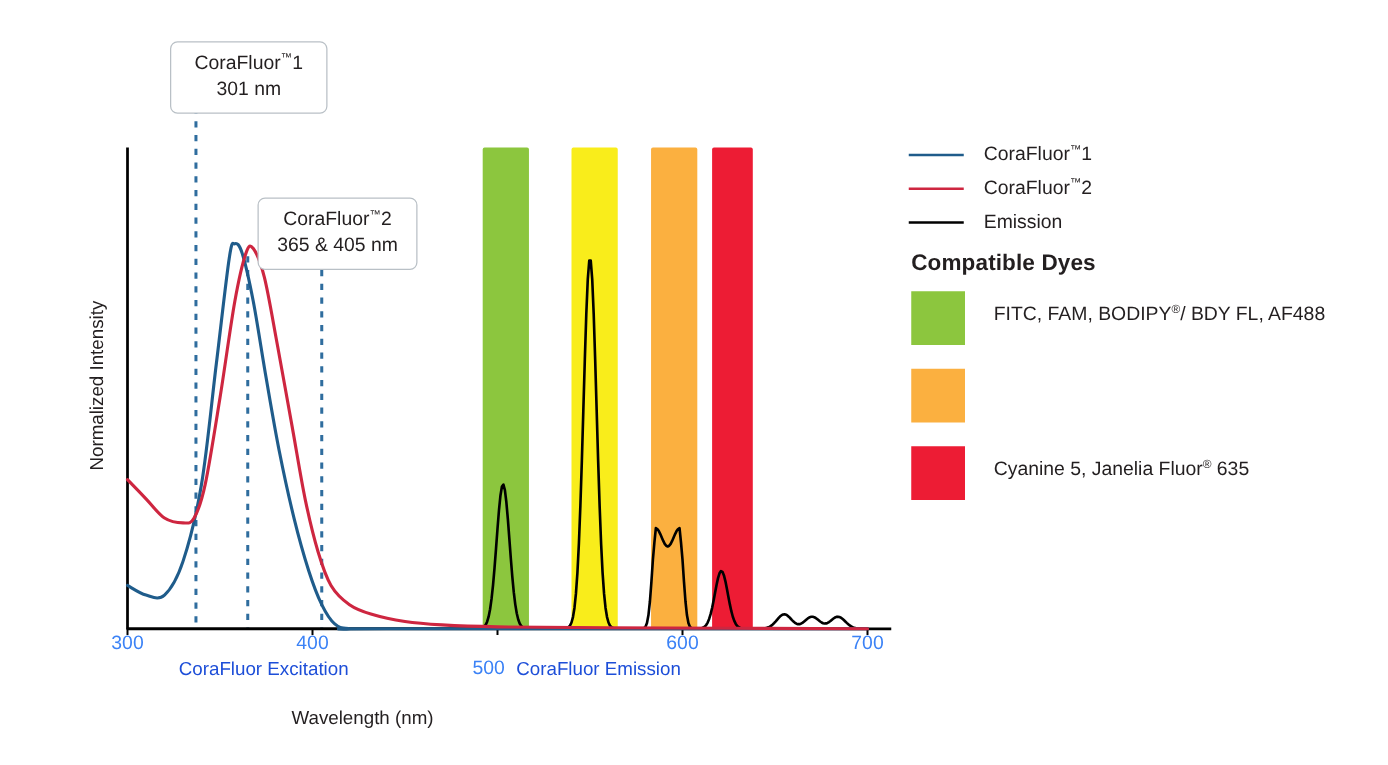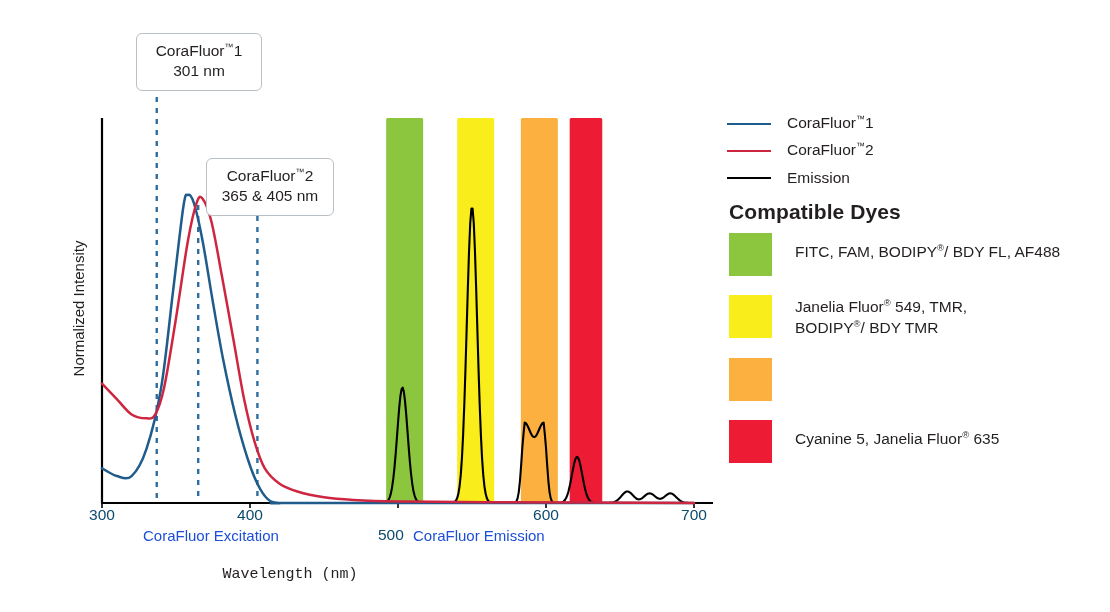--- a/index.html
+++ b/index.html
@@ -8,33 +8,33 @@
   svg.plot{position:absolute;left:0;top:0;width:1110px;height:612px;}
 
   .callout{position:absolute;border:1px solid #b9c0c6;border-radius:6px;background:#ffffff;
            text-align:center;color:#231f20;font-size:15.5px;line-height:1.32;padding:7px 12px 8px 12px;
            box-sizing:border-box;white-space:nowrap;}
   .callout sup{font-size:9px;vertical-align:super;letter-spacing:.2px;}
 
   #callout1{left:136px;top:33px;width:126px;}
   #callout2{left:206px;top:158px;width:128px;}
 
-  .axis-num{position:absolute;color:#0c4a6e;font-size:15.5px;}
+  .axis-num{position:absolute;color:#3b82f6;font-size:15.5px;}
   .axis-sub{position:absolute;color:#1d4ed8;font-size:15px;}
-  #xtitle{position:absolute;left:0;top:566px;width:580px;text-align:center;color:#231f20;font-size:15px;font-family:Liberation Mono, monospace;}
+  #xtitle{position:absolute;left:0;top:566px;width:580px;text-align:center;color:#231f20;font-size:15px;}
   #ytitle{position:absolute;left:-22px;top:300px;width:200px;text-align:center;color:#231f20;font-size:15px;
           transform:rotate(-90deg);transform-origin:50% 50%;}
 
   #legend{position:absolute;left:727px;top:110px;width:360px;}
   .lg-row{display:flex;align-items:center;height:27px;}
   .lg-line{width:44px;height:0;border-top-width:2.6px;border-top-style:solid;margin-right:16px;flex:none;}
   .lg-label{color:#231f20;font-size:15.5px;white-space:nowrap;}
   .lg-label sup{font-size:9px;vertical-align:super;}
 
-  #dyes-title{position:absolute;left:729px;top:200px;color:#231f20;font-size:21px;font-weight:bold;
+  #dyes-title{position:absolute;left:729px;top:200px;color:#231f20;font-size:18px;font-weight:bold;
               letter-spacing:.1px;}
   #dyes{position:absolute;left:729px;top:233px;width:375px;}
   .dye-row{display:flex;align-items:flex-start;margin-bottom:19px;}
   .dye-sw{width:43px;height:43px;flex:none;margin-right:23px;}
   .dye-text{color:#231f20;font-size:15.5px;line-height:1.35;padding-top:9px;}
   .dye-text sup{font-size:9.5px;vertical-align:super;}
 </style>
 </head>
 <body>
 
@@ -105,24 +105,20 @@
       </div>
     </div>
 
   <div id="dyes-title">Compatible Dyes</div>
   <div id="dyes">
       <div class="dye-row">
         <div class="dye-sw" style="background: rgb(140, 198, 62);"></div>
         <div class="dye-text">FITC, FAM, BODIPY<sup>®</sup>/ BDY FL, AF488</div>
       </div>
       <div class="dye-row">
-        <div class="dye-sw" style="background: rgb(249, 237, 27);"></div>
-        <div class="dye-text" style="padding-top: 2px;">Janelia Fluor<sup>®</sup> 549, TMR,<br>BODIPY<sup>®</sup>/ BDY TMR</div>
-      </div>
-      <div class="dye-row">
         <div class="dye-sw" style="background: rgb(251, 176, 64);"></div>
       </div>
       <div class="dye-row">
         <div class="dye-sw" style="background: rgb(237, 28, 52);"></div>
         <div class="dye-text">Cyanine 5, Janelia Fluor<sup>®</sup> 635</div>
       </div>
     </div>
 
 </div>
 

